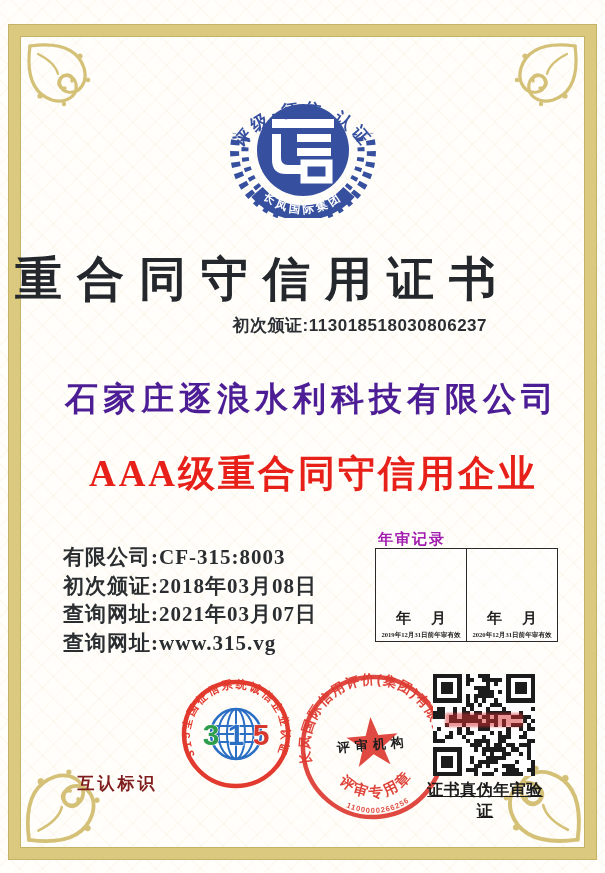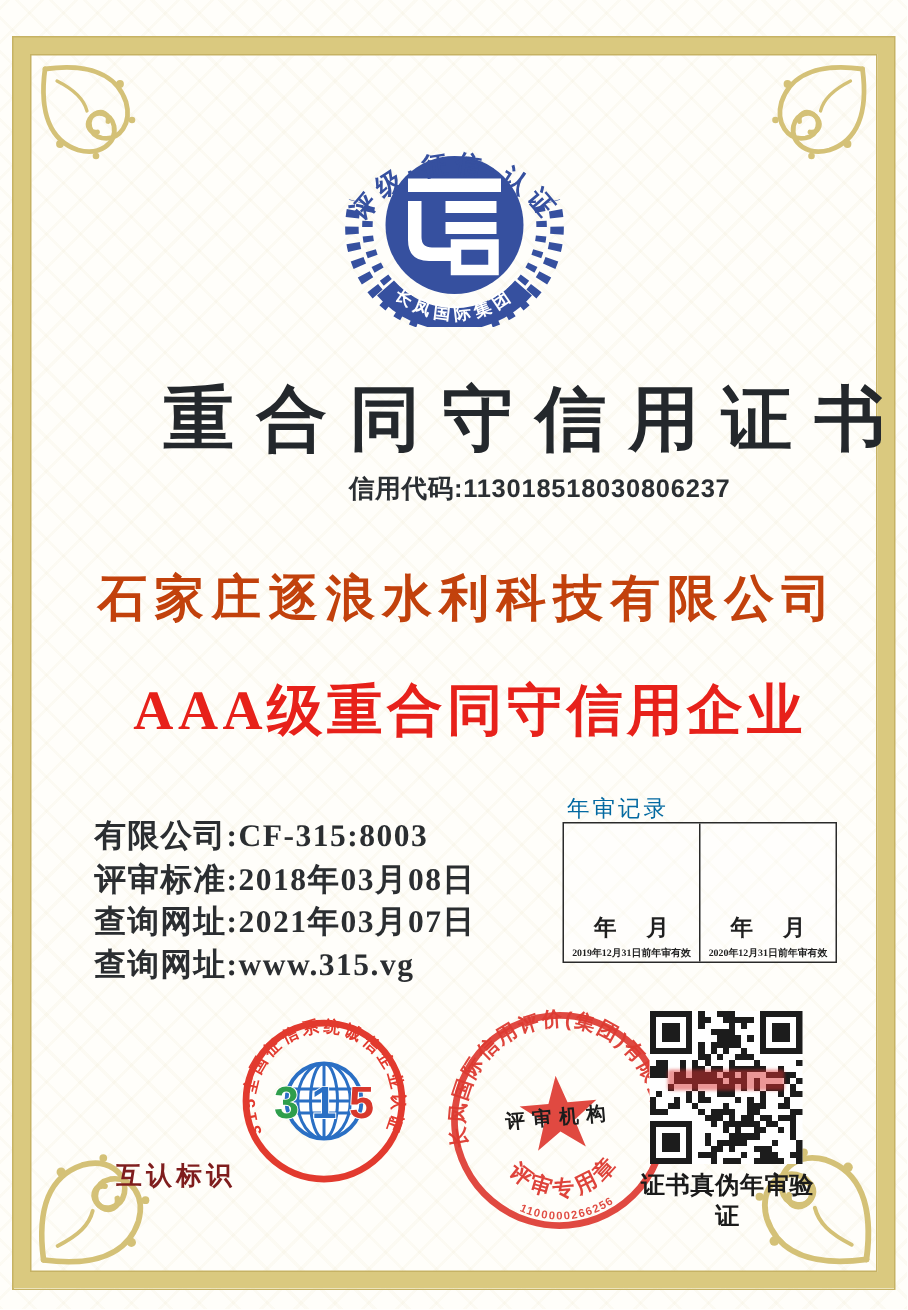--- a/index.html
+++ b/index.html
@@ -10,54 +10,54 @@
           repeating-linear-gradient(45deg, rgba(216,202,148,.07) 0 2px, transparent 2px 16px),
           repeating-linear-gradient(-45deg, rgba(216,202,148,.07) 0 2px, transparent 2px 16px);}
   .frame{position:absolute;left:9px;right:9px;top:25px;bottom:14px;
         border:11px solid #dac97f;box-shadow:0 0 0 1px #c6b264, inset 0 0 0 1px #c6b264;}
   .corner{position:absolute;}
   .corner.tl{left:24px;top:40px;width:70px;height:70px;}
   .corner.tr{right:24px;top:40px;width:70px;height:70px;transform:scaleX(-1);}
   .corner.bl{left:22px;bottom:26px;width:82px;height:82px;transform:scaleY(-1);}
   .corner.br{right:20px;bottom:26px;width:86px;height:86px;transform:scale(-1,-1);}
   .logo{position:absolute;left:50%;top:66px;transform:translateX(-50%);}
-  .title{position:absolute;top:248px;left:0;right:0;text-align:right;
+  .title{position:absolute;top:248px;left:0;right:0;text-align:left;
         font-size:47px;font-weight:900;letter-spacing:15px;padding-left:15px;
         color:#24282c;white-space:nowrap;}
   .credit-code{position:absolute;top:314px;right:118px;font-size:17px;font-weight:bold;
         letter-spacing:.5px;color:#2b2f33;}
   .company{position:absolute;top:377px;left:0;right:0;text-align:center;
-        font-size:33px;font-weight:900;letter-spacing:5px;padding-left:19px;color:#c2410c;white-space:nowrap;}
+        font-size:33px;font-weight:900;letter-spacing:5px;padding-left:19px;color:#4c1d95;white-space:nowrap;}
   .rating{position:absolute;top:449px;left:0;right:0;text-align:center;
         font-family:"Liberation Serif",serif;font-size:37px;font-weight:900;
         letter-spacing:3px;color:#e7211a;white-space:nowrap;padding-left:22px;}
   .details{position:absolute;left:63px;top:543px;list-style:none;margin:0;padding:0;
         font-family:"Liberation Serif",serif;font-weight:bold;font-size:21px;
         line-height:28.6px;color:#2b2e31;letter-spacing:1px;}
   .annual-label{position:absolute;left:378px;top:530px;font-family:"Liberation Serif",serif;
-        font-weight:normal;font-size:15px;color:#0369a1;letter-spacing:2px;}
+        font-weight:bold;font-size:15px;color:#a21caf;letter-spacing:2px;}
   .annual-box{position:absolute;left:375px;top:548px;width:183px;height:94px;
         border:1.5px solid #2a2a2a;display:flex;box-sizing:border-box;background:rgba(255,255,255,.35);}
   .annual-cell{flex:1;position:relative;}
   .annual-cell:first-child{border-right:1.5px solid #2a2a2a;}
   .ym{position:absolute;left:0;right:0;bottom:13px;display:flex;justify-content:center;gap:20px;
         font-family:"Liberation Serif",serif;font-weight:bold;font-size:15px;color:#1f1f1f;}
   .note{position:absolute;left:0;right:0;bottom:1.5px;text-align:center;
         font-family:"Liberation Serif",serif;font-weight:bold;font-size:6.6px;color:#1f1f1f;white-space:nowrap;}
   .cf-badge{position:absolute;left:50px;top:694px;}
   .cf-caption{position:absolute;left:50px;top:772px;width:135px;text-align:center;
         font-family:"Liberation Serif",serif;font-weight:bold;font-size:17px;color:#7f1d1d;letter-spacing:3px;}
-  .globe-badge{position:absolute;left:160px;top:678px;}
+  .globe-badge{position:absolute;left:180px;top:678px;}
   .seal-badge{position:absolute;left:297px;top:671px;}
   .qr-wrap{position:absolute;left:433px;top:674px;width:102px;height:102px;background:#fff;}
   .qr-wrap svg{display:block;width:102px;height:102px;}
   .qr-smudge{position:absolute;left:12%;top:38%;width:76%;height:14%;
         background:rgba(215,45,45,.5);filter:blur(1.2px);border-radius:2px;}
   .qr-caption{position:absolute;left:425px;top:780px;width:120px;text-align:center;
-        font-family:"Liberation Serif",serif;font-weight:bold;font-size:16px;color:#1b1b1b;letter-spacing:.5px;}
+        font-family:"Liberation Serif",serif;font-weight:bold;font-size:16px;color:#1b1b1b;letter-spacing:.5px;text-decoration:underline;}
 </style>
 </head>
 <body>
 
 <div class="page">
 
   <svg width="0" height="0" style="position:absolute">
     <defs>
       <g id="flourish" fill="none" stroke="#d4c177" stroke-width="3.2" stroke-linecap="round">
         <path d="M6 6 C36 2 54 10 60 28 C64 42 56 54 44 52 C35 50 33 40 39 36 C44 33 49 36 48 41"></path>
@@ -112,27 +112,27 @@
       <text font-size="17" font-weight="bold" fill="#36509f" letter-spacing="4" font-family="Liberation Sans, sans-serif">
         <textPath href="#arcTop" startOffset="50%" text-anchor="middle">评级·征信·认证</textPath>
       </text>
       <text font-size="11.5" font-weight="bold" fill="#ffffff" letter-spacing="3" font-family="Liberation Sans, sans-serif">
         <textPath href="#arcBottom" startOffset="50%" text-anchor="middle">长凤国际集团</textPath>
       </text>
     </svg>
   </div>
 
   <div class="title">重合同守信用证书</div>
-  <div class="credit-code">信用代码:113018518030806237</div>
+  <div class="credit-code">初次颁证:113018518030806237</div>
   <div class="company">石家庄逐浪水利科技有限公司</div>
   <div class="rating">AAA级重合同守信用企业</div>
 
   <ul class="details">
     <li>有限公司:CF-315:8003</li>
-    <li>评审标准:2018年03月08日</li>
+    <li>初次颁证:2018年03月08日</li>
     <li>查询网址:2021年03月07日</li>
     <li>查询网址:www.315.vg</li>
   </ul>
 
   <div class="annual-label">年审记录</div>
   <div class="annual-box">
     <div class="annual-cell">
       <div class="ym">
         <span>年</span>
         <span>月</span>

